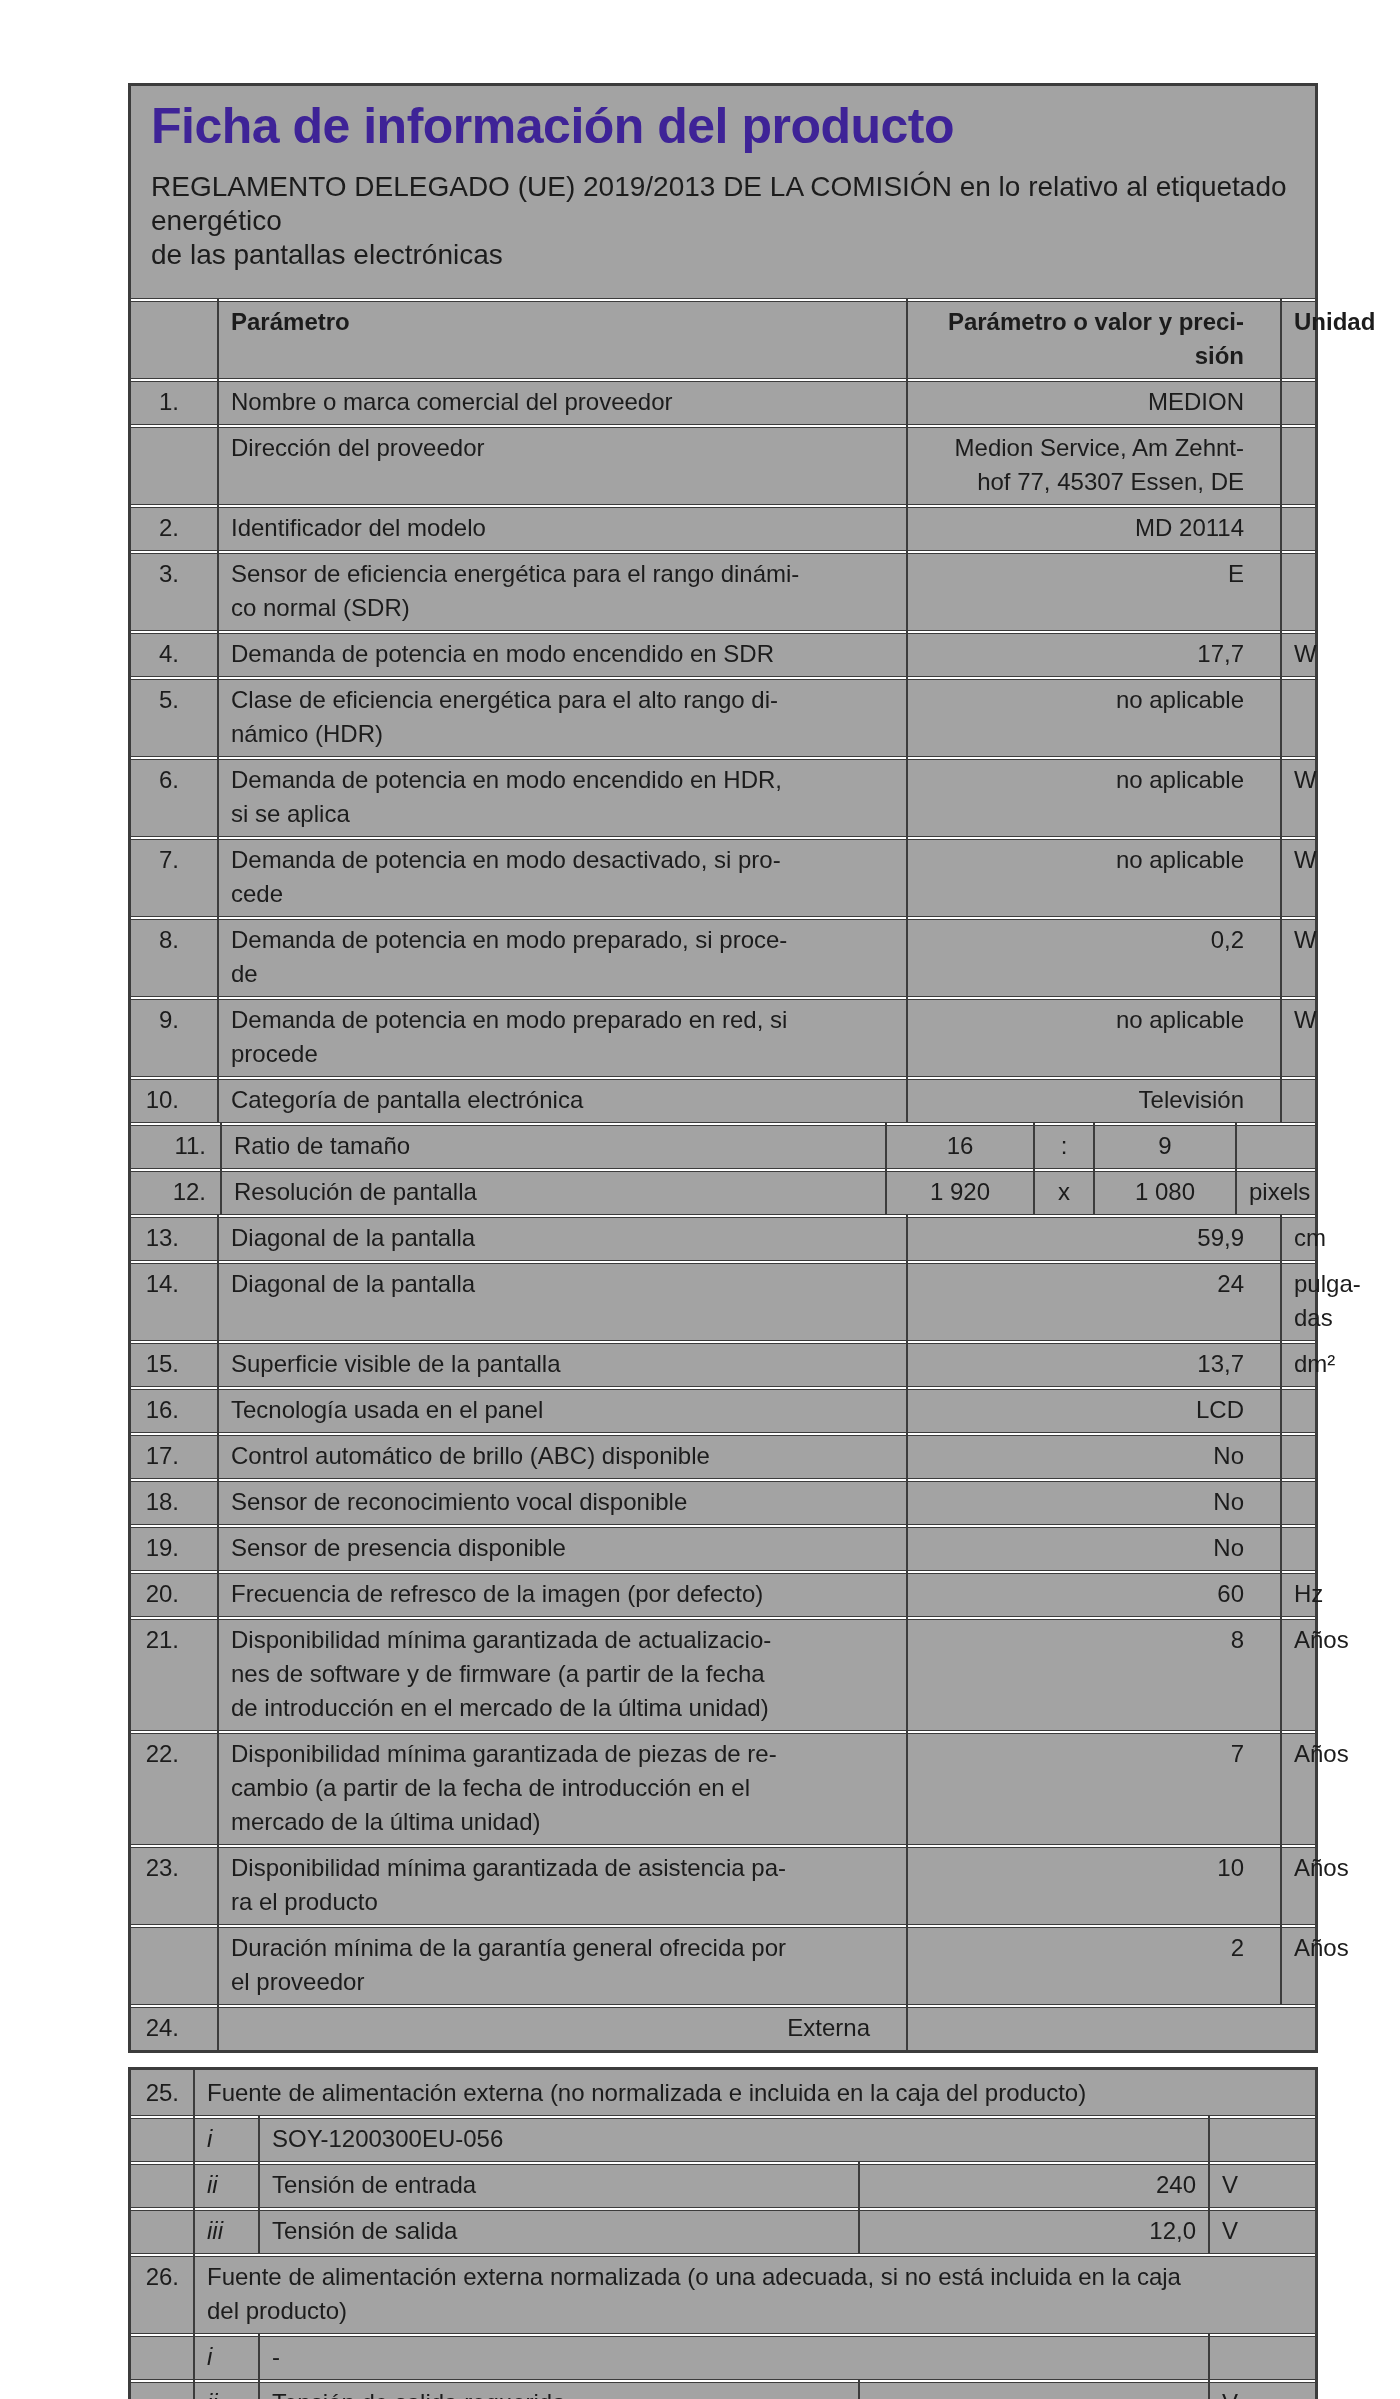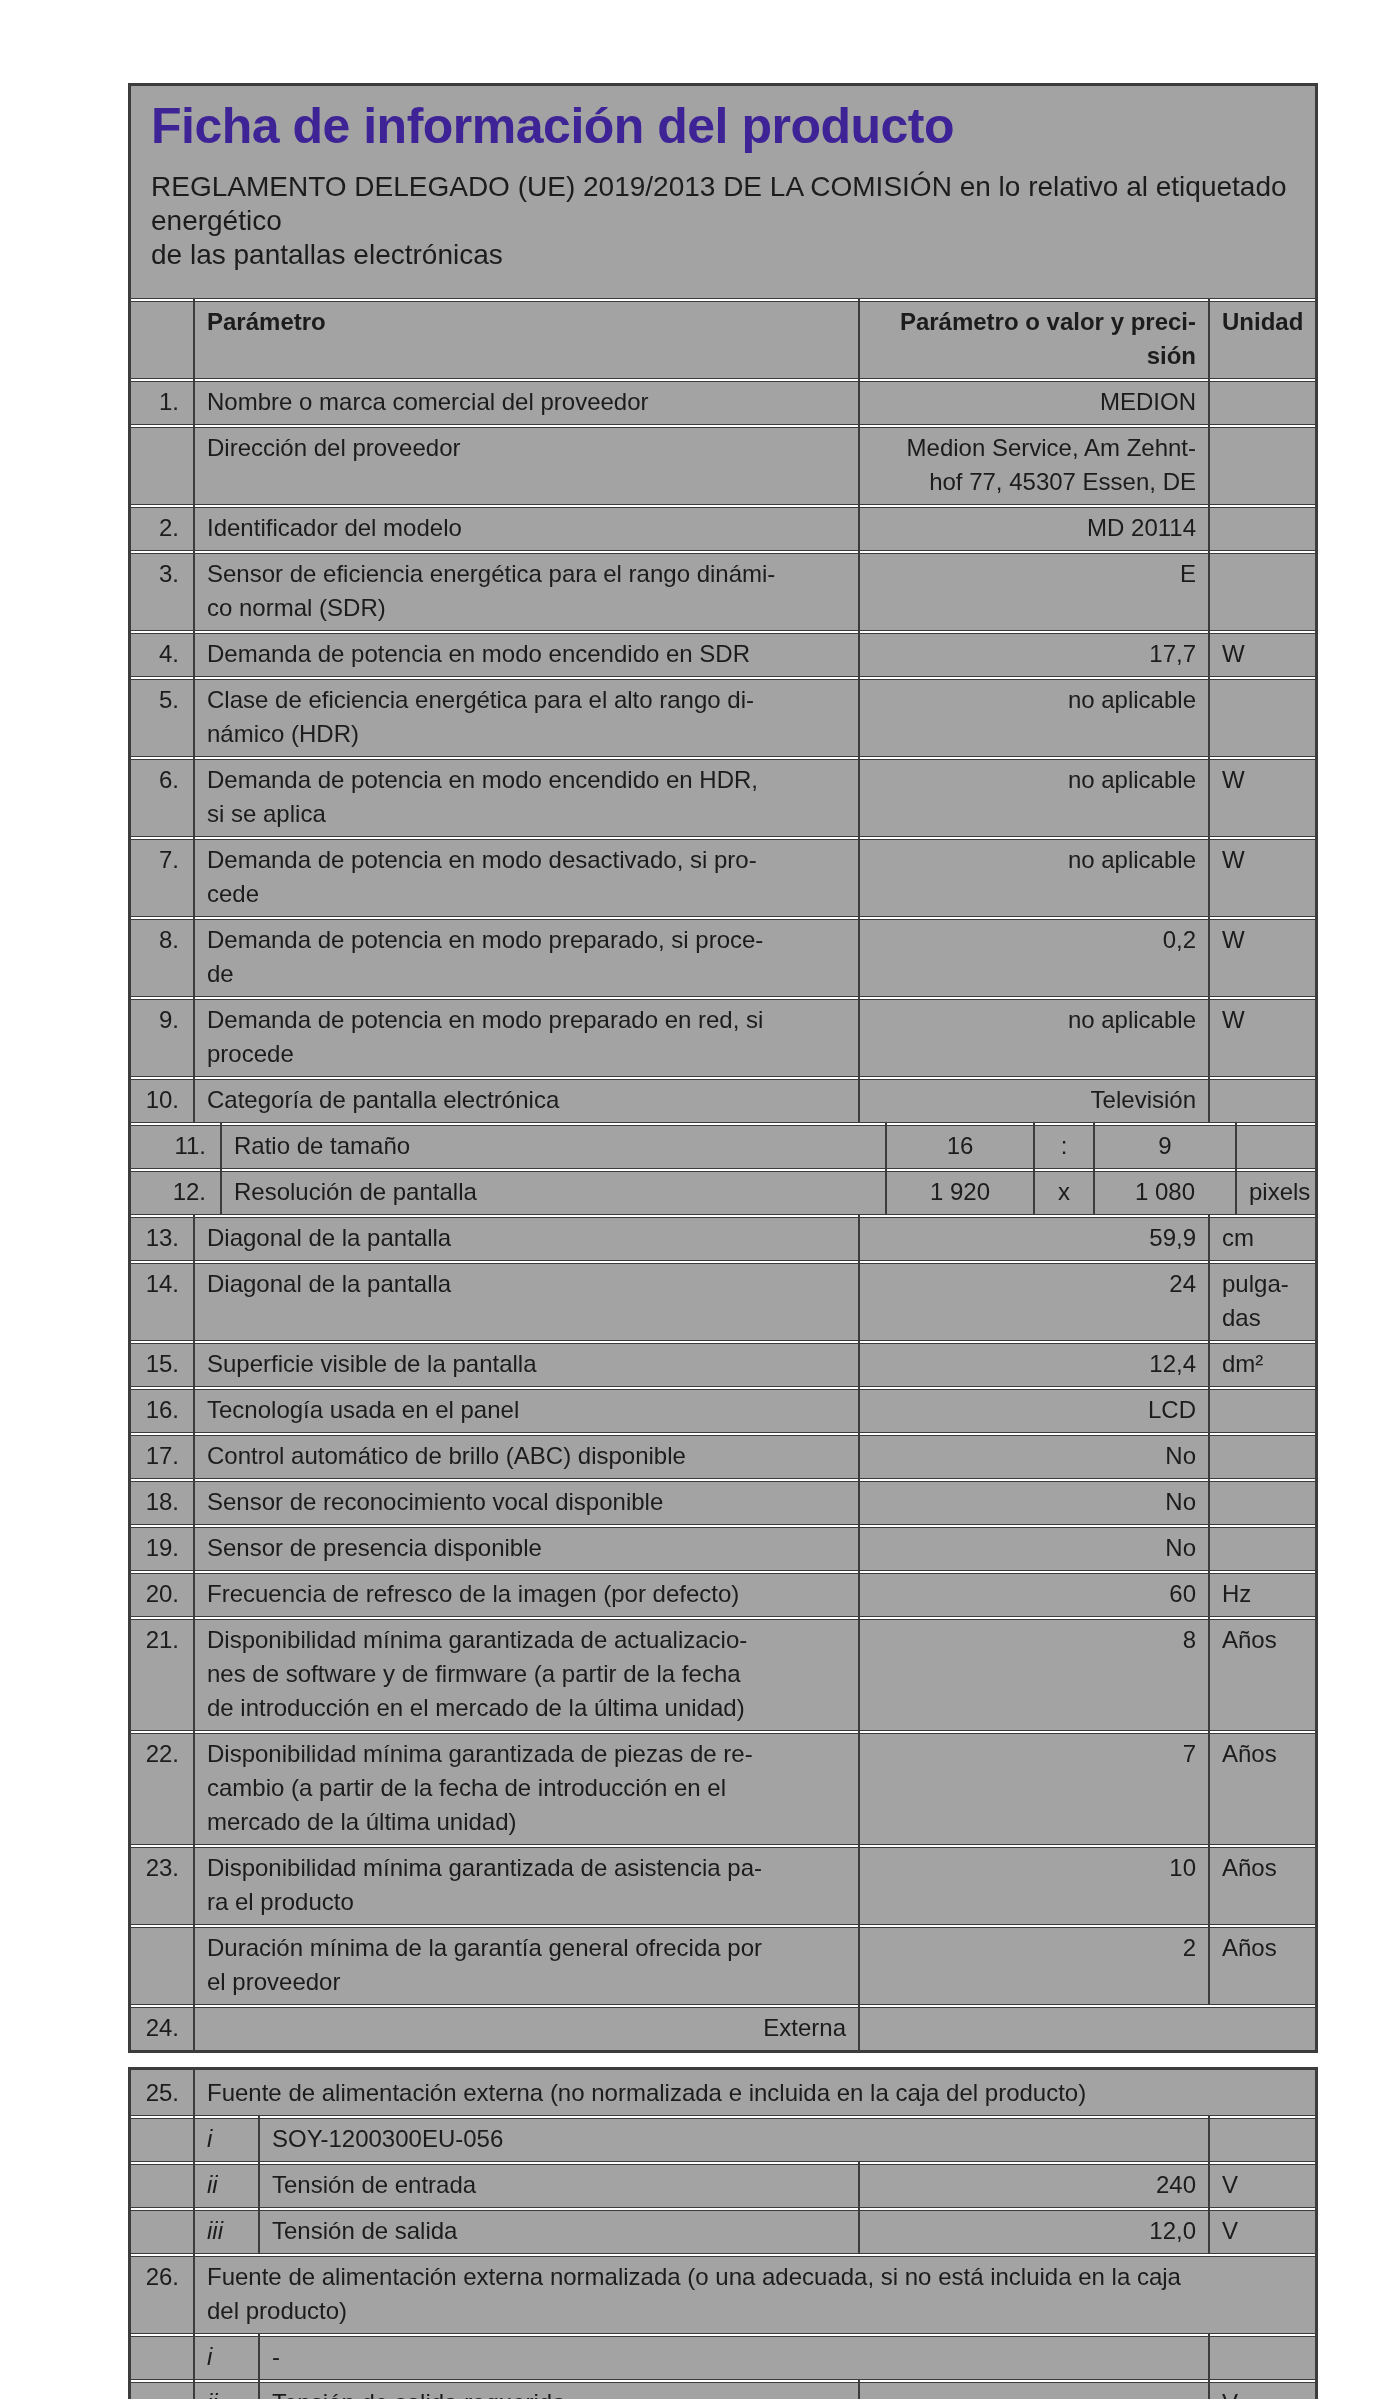--- a/index.html
+++ b/index.html
@@ -35,21 +35,21 @@
     white-space: pre-wrap;
   }
 
   .row {
     display: grid;
     border-top: 1px solid var(--line);
     box-shadow: inset 0 2px 0 #ffffff, inset 0 3px 0 var(--line);
   }
   .box-psu .row:first-child { border-top: none; box-shadow: none; }
 
-  .row--normal     { grid-template-columns: 62px 665px 350px 113px; }
+  .row--normal     { grid-template-columns: 62px 665px 350px 113px; gap: 24px; }
   .row--split      { grid-template-columns: 62px 665px 148px 60px 142px 113px; padding-left: 27px; }
   .row--psu-header { grid-template-columns: 62px 1128px; }
   .row--psu-wide   { grid-template-columns: 62px 65px 950px 113px; }
   .row--psu-sub    { grid-template-columns: 62px 65px 600px 350px 113px; }
 
   .cell {
     box-sizing: border-box;
     padding: 6px 12px 5px 12px;
     font-size: 24px;
     line-height: 34px;
@@ -181,21 +181,21 @@
         <div class="row row--normal">
           <div class="cell c-num">14.</div>
           <div class="cell c-label">Diagonal de la pantalla</div>
           <div class="cell c-value right">24</div>
           <div class="cell c-unit">pulga-
 das</div>
         </div>
         <div class="row row--normal">
           <div class="cell c-num">15.</div>
           <div class="cell c-label">Superficie visible de la pantalla</div>
-          <div class="cell c-value right">12,4</div>
+          <div class="cell c-value right">13,7</div>
           <div class="cell c-unit">dm²</div>
         </div>
         <div class="row row--normal">
           <div class="cell c-num">16.</div>
           <div class="cell c-label">Tecnología usada en el panel</div>
           <div class="cell c-value right">LCD</div>
           <div class="cell c-unit"></div>
         </div>
         <div class="row row--normal">
           <div class="cell c-num">17.</div>

